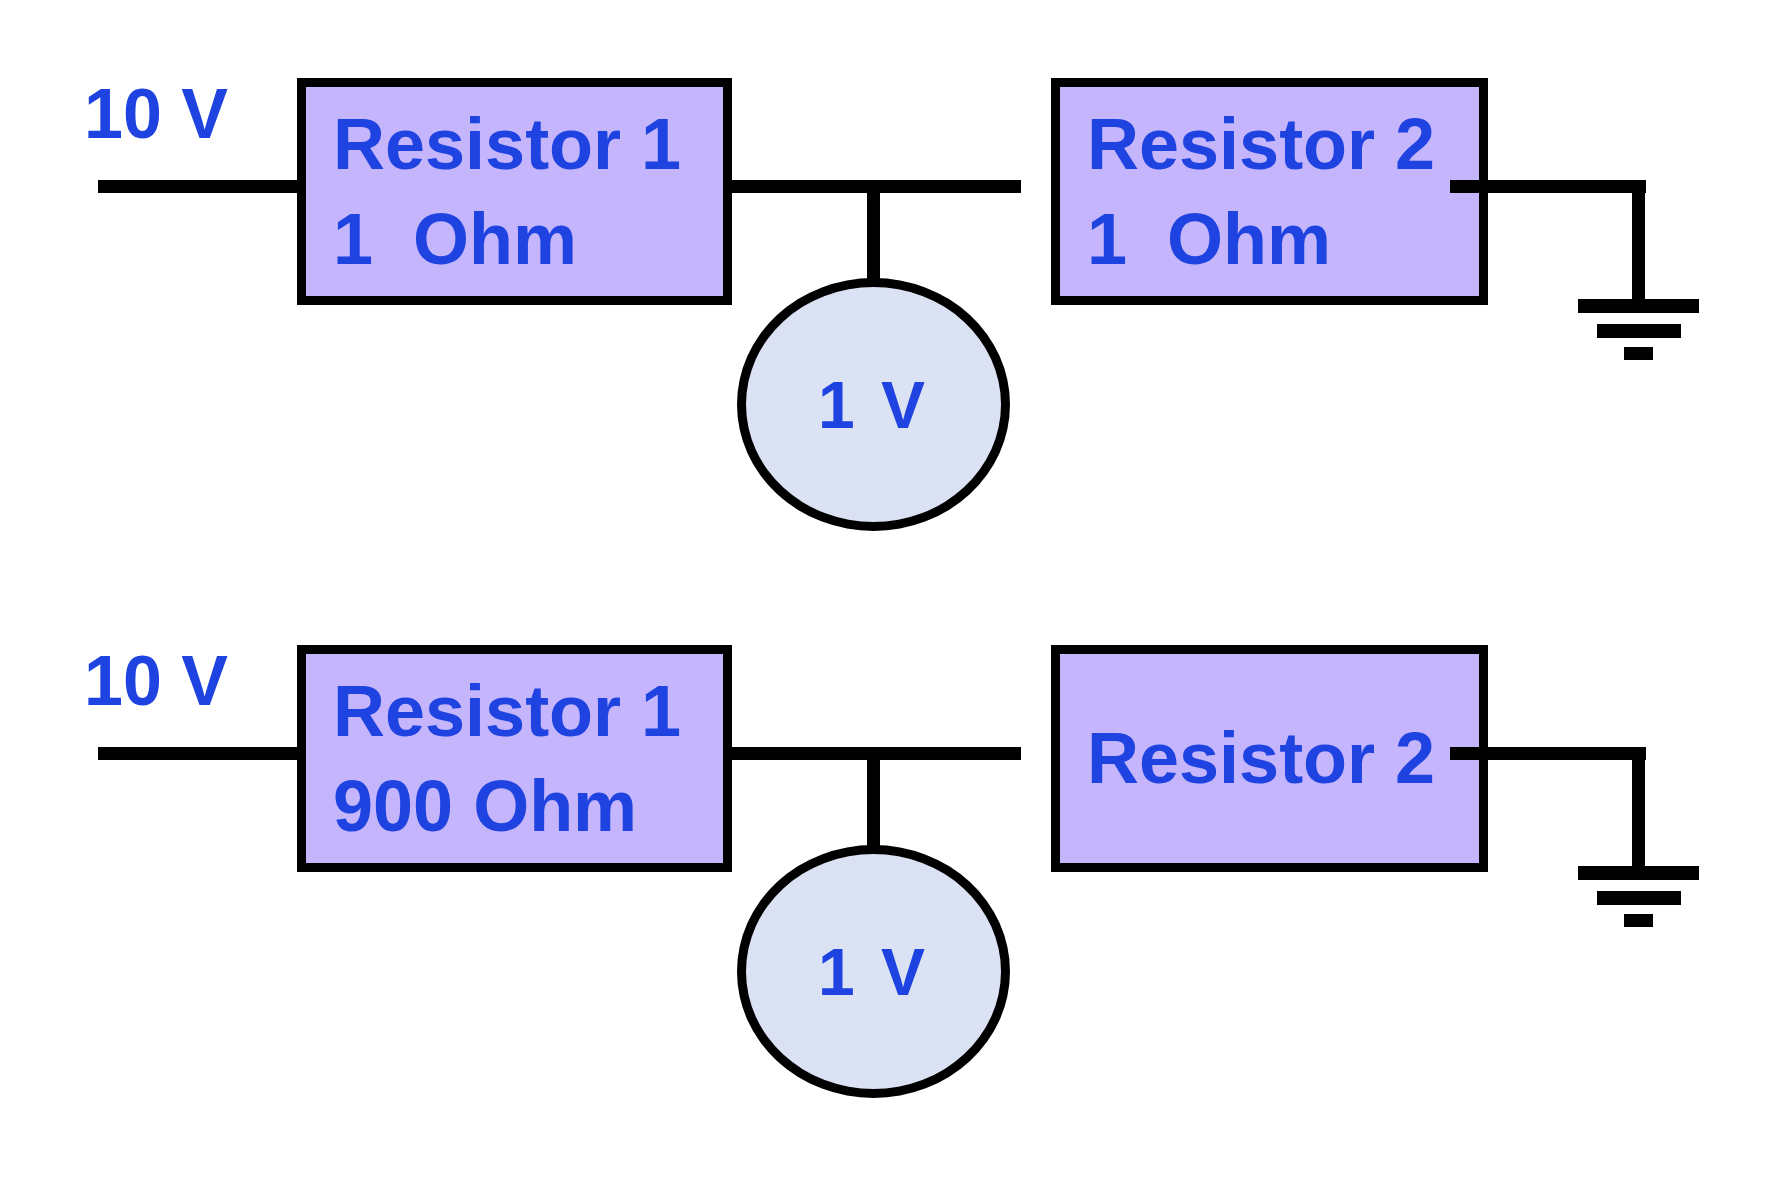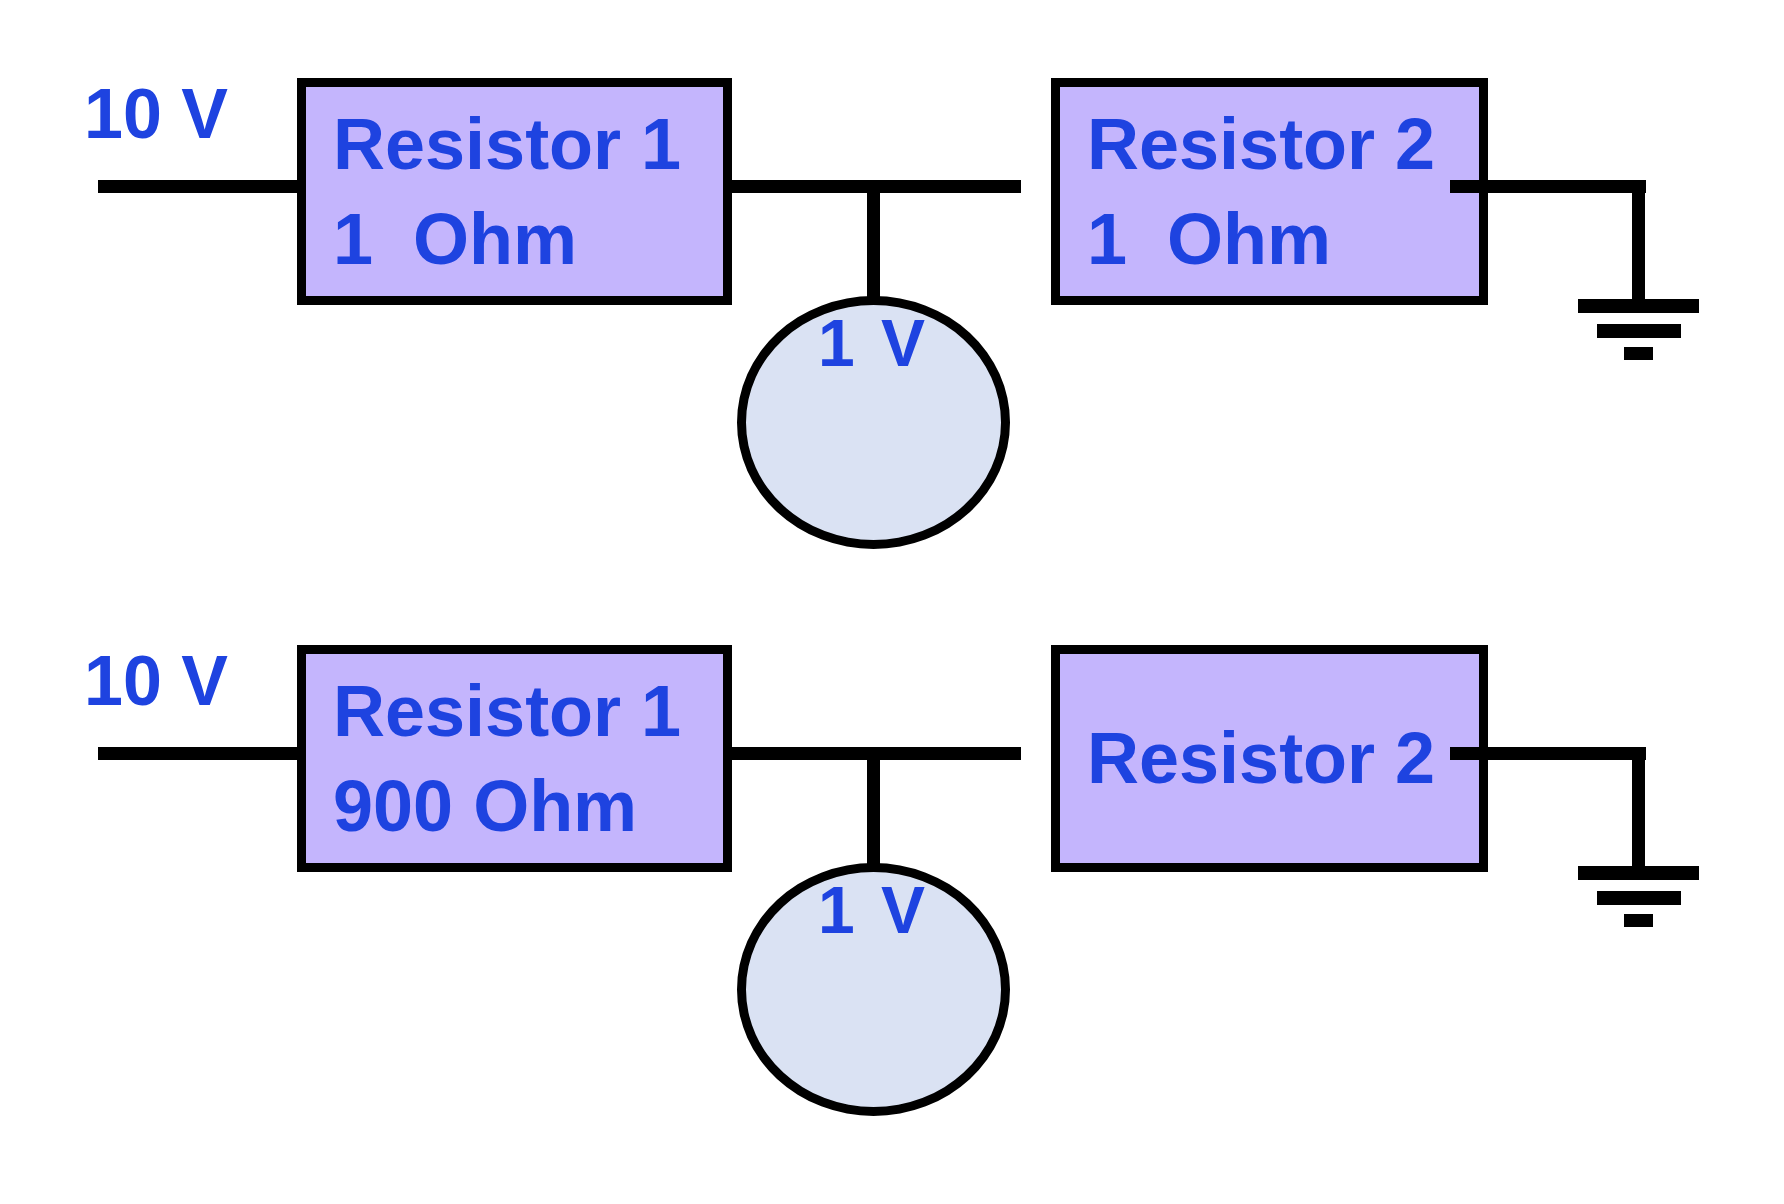--- a/index.html
+++ b/index.html
@@ -68,28 +68,29 @@
     font-weight: bold;
     line-height: 95px;
   }
   .rbox .line { white-space: pre; }
   .rbox.r1 { left: 297px;  width: 435px; }
   .rbox.r2 { left: 1051px; width: 437px; }
 
   .node-circle {
     position: absolute;
     left: 737px;
-    top: 296px;
+    top: 278px;
     width: 273px;
     height: 253px;
     border: 9px solid var(--black);
     border-radius: 50%;
     box-sizing: border-box;
     background: var(--node-fill);
     display: flex;
+    align-items: center;
     justify-content: center;
     color: var(--blue);
     font-size: 66px;
     font-weight: bold;
     letter-spacing: 4px;
     white-space: pre;
   }
 
   .gnd-part { position: absolute; background: var(--black); }
   .gnd-vert { left: 1632px; top: 182px; width: 13px; height: 124px; }

